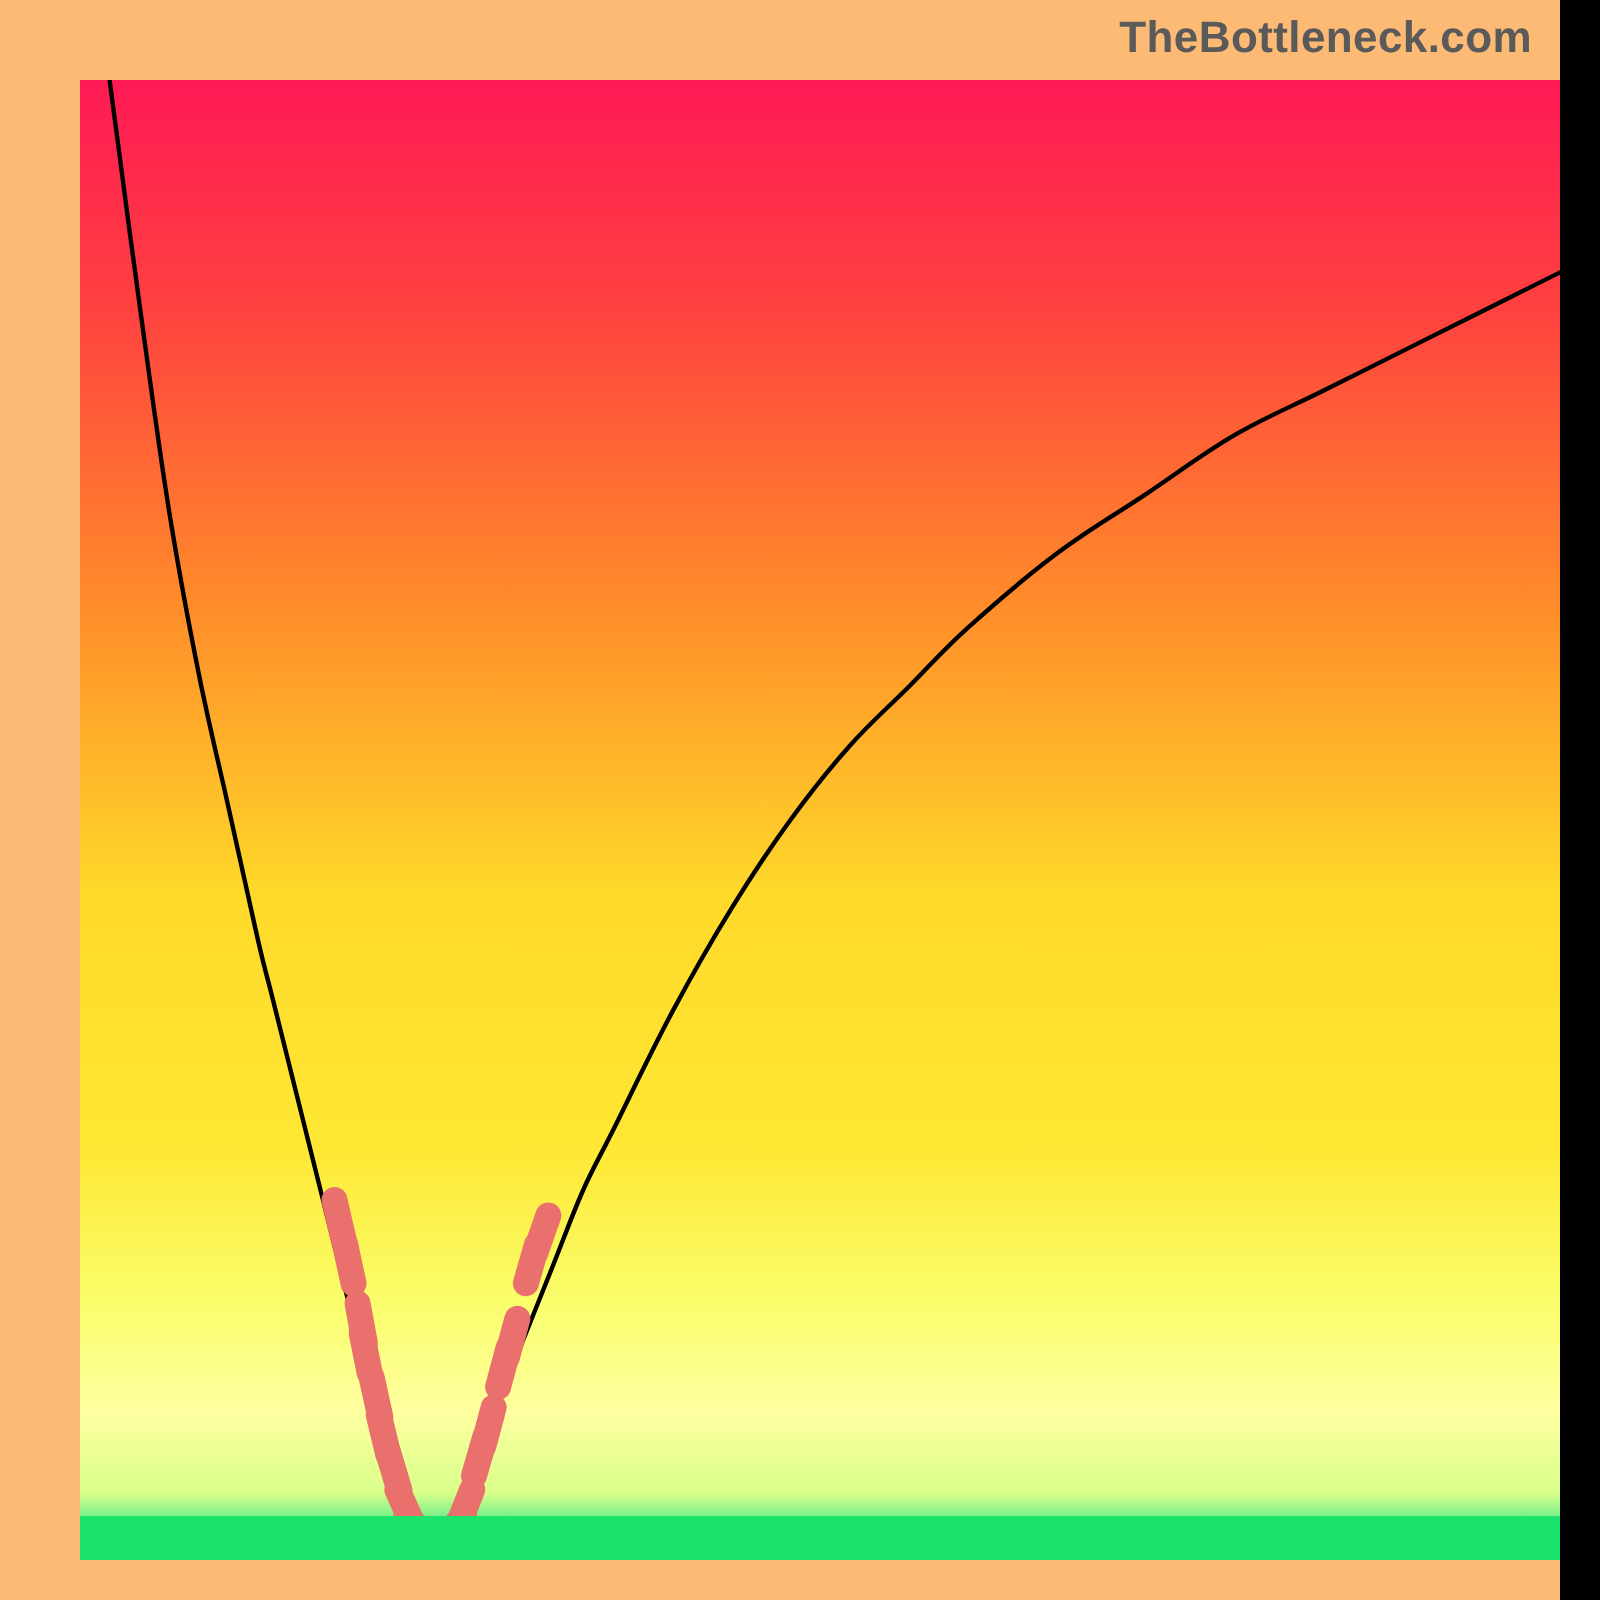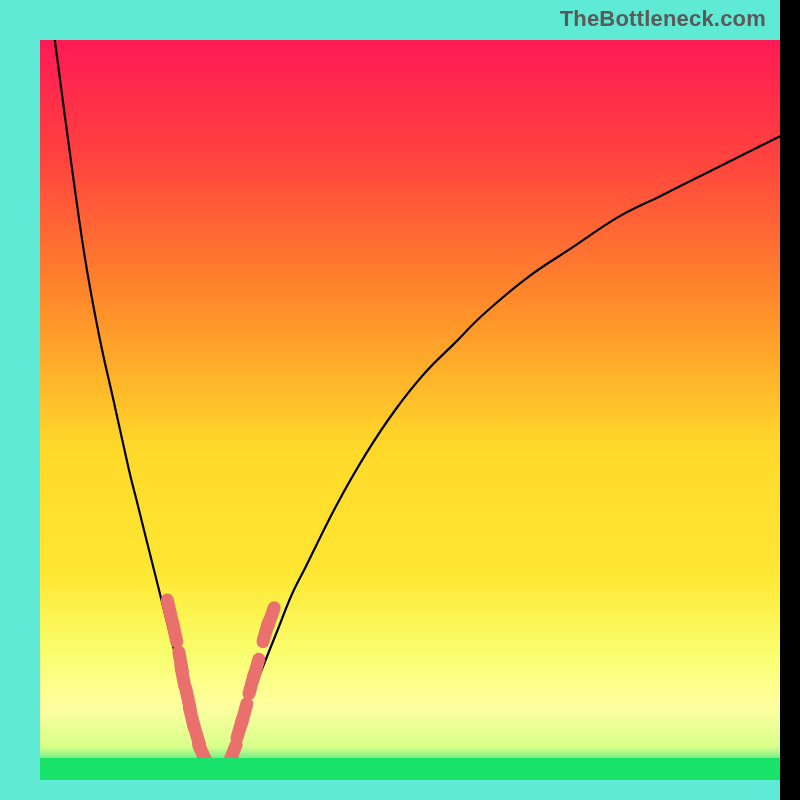--- a/index.html
+++ b/index.html
@@ -8,21 +8,21 @@
     width: 800px;
     height: 800px;
     overflow: hidden;
     background: #000;
     font-family: Arial, Helvetica, sans-serif;
   }
   .outer {
     position: relative;
     width: 780px;
     height: 800px;
-    background: #5eead4;
+    background: #fdba74;
   }
   .plot-area {
     position: absolute;
     left: 40px;
     top: 40px;
     width: 740px;
     height: 740px;
     overflow: hidden;
   }
   .plot-area svg {

